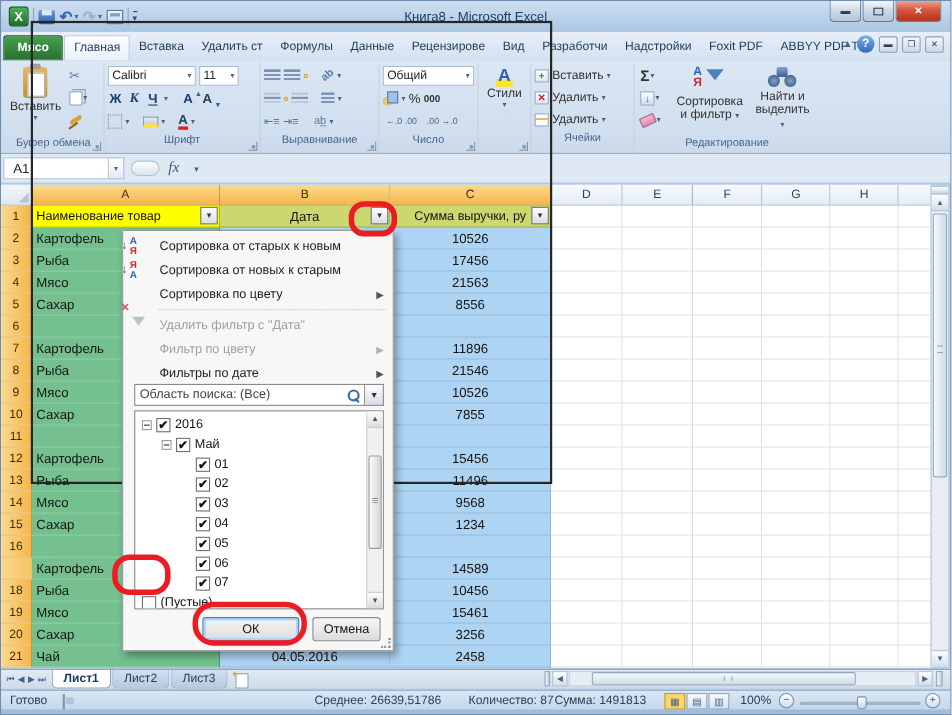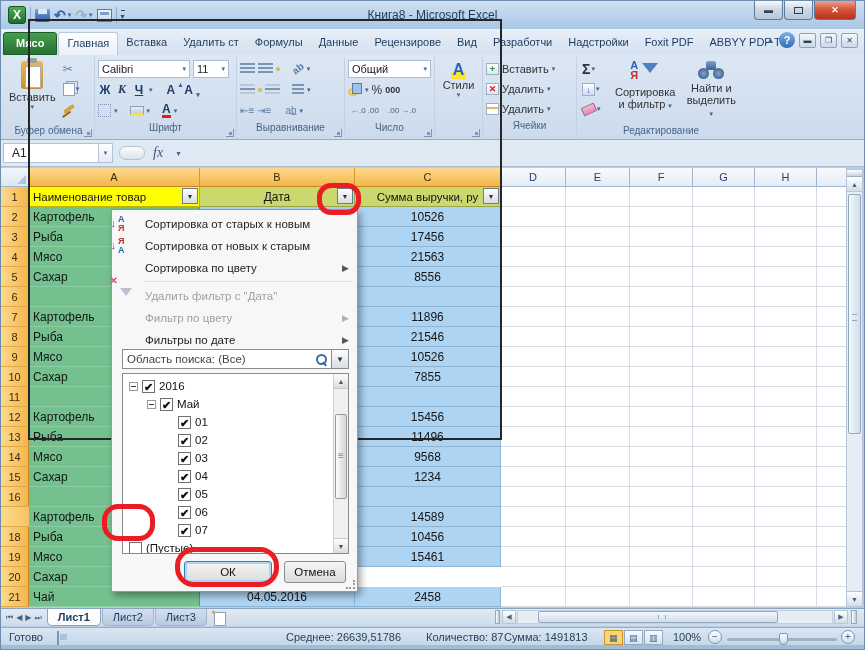--- a/index.html
+++ b/index.html
@@ -255,21 +255,21 @@
             </div>
         </div>
       </div>
       <div class="glab">Буфер обмена</div>
       <span class="lnch"></span>
     </div>
 
     <div class="grp" style="width:142px">
       <div style="display:flex;flex-direction:column">
         <div class="frow">
-          <div class="sel" style="width:92px">
+          <div class="sel" style="width:80px">
               <span>Calibri</span>
               <span class="dd">▾</span>
             </div>
           <div class="sel" style="width:36px">
               <span>11</span>
               <span class="dd">▾</span>
             </div>
         </div>
         <div class="frow">
           <span class="fmt">Ж</span>
@@ -625,20 +625,21 @@
       <div class="cell cbl" style="left: 354px; width: 146px; top: 379px; height: 20px;">15461</div>
       <div class="cell" style="left: 500px; width: 65px; top: 379px; height: 20px;"></div>
       <div class="cell" style="left: 565px; width: 64px; top: 379px; height: 20px;"></div>
       <div class="cell" style="left: 629px; width: 63px; top: 379px; height: 20px;"></div>
       <div class="cell" style="left: 692px; width: 62px; top: 379px; height: 20px;"></div>
       <div class="cell" style="left: 754px; width: 62px; top: 379px; height: 20px;"></div>
       <div class="cell" style="left: 816px; width: 30px; top: 379px; height: 20px;"></div>
       <div class="rh" style="top: 399px; height: 20px;">20</div>
       <div class="cell ca" style="left: 28px; width: 171px; top: 399px; height: 20px;">Сахар</div>
       <div class="cell cbl" style="left: 199px; width: 155px; top: 399px; height: 20px;"></div>
+      <div class="cell cbl" style="left: 354px; width: 146px; top: 399px; height: 20px;">3256</div>
       <div class="cell" style="left: 500px; width: 65px; top: 399px; height: 20px;"></div>
       <div class="cell" style="left: 565px; width: 64px; top: 399px; height: 20px;"></div>
       <div class="cell" style="left: 629px; width: 63px; top: 399px; height: 20px;"></div>
       <div class="cell" style="left: 692px; width: 62px; top: 399px; height: 20px;"></div>
       <div class="cell" style="left: 754px; width: 62px; top: 399px; height: 20px;"></div>
       <div class="cell" style="left: 816px; width: 30px; top: 399px; height: 20px;"></div>
       <div class="rh" style="top: 419px; height: 20px;">21</div>
       <div class="cell ca" style="left: 28px; width: 171px; top: 419px; height: 20px;">Чай</div>
       <div class="cell cbl" style="left: 199px; width: 155px; top: 419px; height: 20px;">04.05.2016</div>
       <div class="cell cbl" style="left: 354px; width: 146px; top: 419px; height: 20px;">2458</div>

